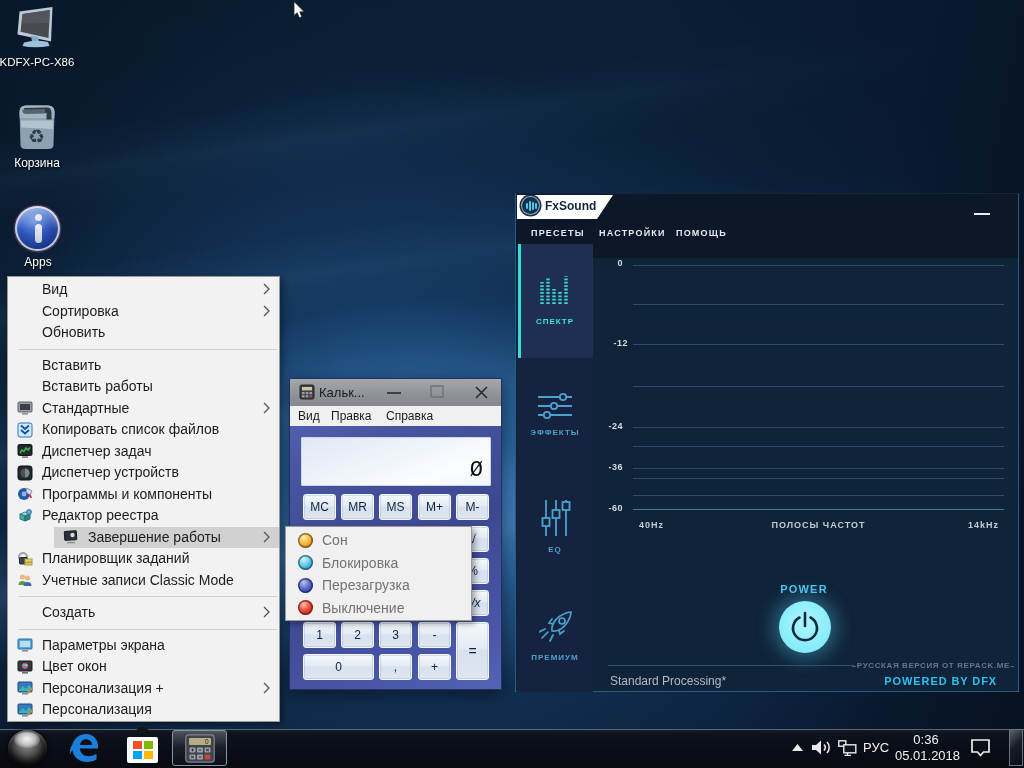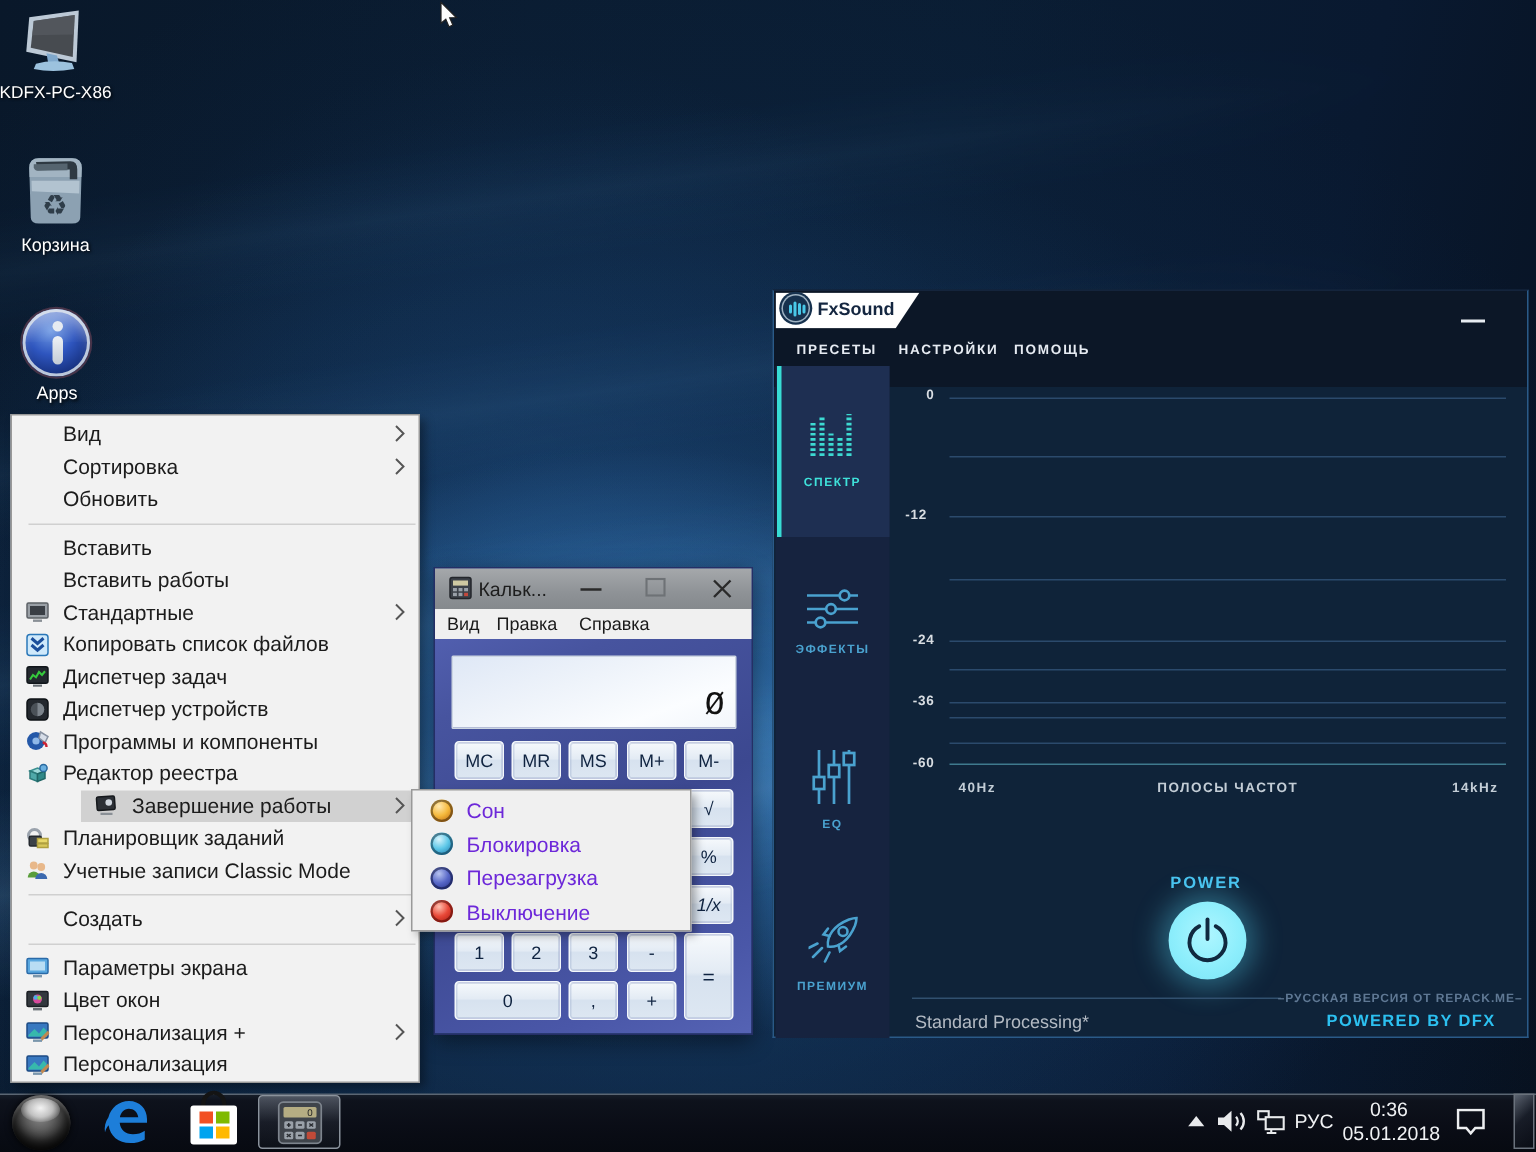--- a/index.html
+++ b/index.html
@@ -70,23 +70,23 @@
 
   
   #menu{position:absolute;left:7px;top:276px;width:273px;height:446px;background:#f2f2f2;
     border:1px solid #999;box-sizing:border-box;box-shadow:3px 3px 6px rgba(0,0,0,0.35);
     font-size:14px;color:#1c1c1c;}
   .mi{position:relative;height:21.5px;line-height:21.5px;padding-left:34px;}
   .mi .ic{position:absolute;left:9px;top:2.5px;width:16px;height:16px;}
   .mi .ar{position:absolute;right:9px;top:4px;width:7px;height:12px;}
   .msep{height:1px;background:#d0d0d0;margin:5px 2px 5px 11px;}
   .mhl{background:#d1d1d1;margin-left:46px;}
-  #smenu{position:absolute;left:274px;top:526px;width:187px;height:95px;background:#f0f0f0;
+  #smenu{position:absolute;left:285px;top:526px;width:187px;height:95px;background:#f0f0f0;
     border:1px solid #999;box-sizing:border-box;box-shadow:3px 3px 6px rgba(0,0,0,0.35);
-    font-size:14px;color:#6d28d9;}
+    font-size:14px;color:#737373;}
   .si{position:relative;height:22.5px;line-height:22.5px;padding-left:36px;}
   .orb{position:absolute;left:12px;top:3.5px;width:15px;height:15px;border-radius:50%;}
 
   
   .dlbl{position:absolute;color:#fff;font-size:12px;text-align:center;text-shadow:1px 1px 2px rgba(0,0,0,0.9);}
 
   
   #taskbar{position:absolute;left:0;top:729px;width:1024px;height:39px;
     background:linear-gradient(#161d29 0%, #0e121c 10%, #0a0d16 55%, #070a11 100%);
     border-top:1px solid #5b6673;box-sizing:border-box;}
@@ -165,21 +165,21 @@
     <div class="fxchart" style="left:117px;top:110px;width:371px"></div>
     <div class="fxchart" style="left:117px;top:150px;width:371px"></div>
     <div class="fxchart" style="left:117px;top:192px;width:371px"></div>
     <div class="fxchart" style="left:117px;top:233px;width:371px"></div>
     <div class="fxchart" style="left:117px;top:252px;width:371px"></div>
     <div class="fxchart" style="left:117px;top:274px;width:371px"></div>
     <div class="fxchart" style="left:117px;top:284px;width:371px"></div>
     <div class="fxchart" style="left:117px;top:301px;width:371px"></div>
     <div class="fxchart" style="left:117px;top:315px;width:371px;background:#3f7a8e"></div>
     <div class="dblbl" style="left:77px;top:64px">0</div>
-    <div class="dblbl" style="left:72px;top:144px">-12</div>
+    <div class="dblbl" style="left:82px;top:144px">-12</div>
     <div class="dblbl" style="left:77px;top:227px">-24</div>
     <div class="dblbl" style="left:77px;top:268px">-36</div>
     <div class="dblbl" style="left:77px;top:309px">-60</div>
     <div class="xlbl" style="left:123px;top:326px">40Hz</div>
     <div class="xlbl" style="left:117px;top:326px;width:371px;text-align:center">ПОЛОСЫ ЧАСТОТ</div>
     <div class="xlbl" style="left:452px;top:326px">14kHz</div>
     <div id="fxpowlbl">POWER</div>
     <div id="fxpow">
       <svg class="abs" style="left:11px;top:10px" width="30" height="32" viewBox="0 0 30 32">
         <g stroke="#10293f" stroke-width="2.6" fill="none" stroke-linecap="round">

